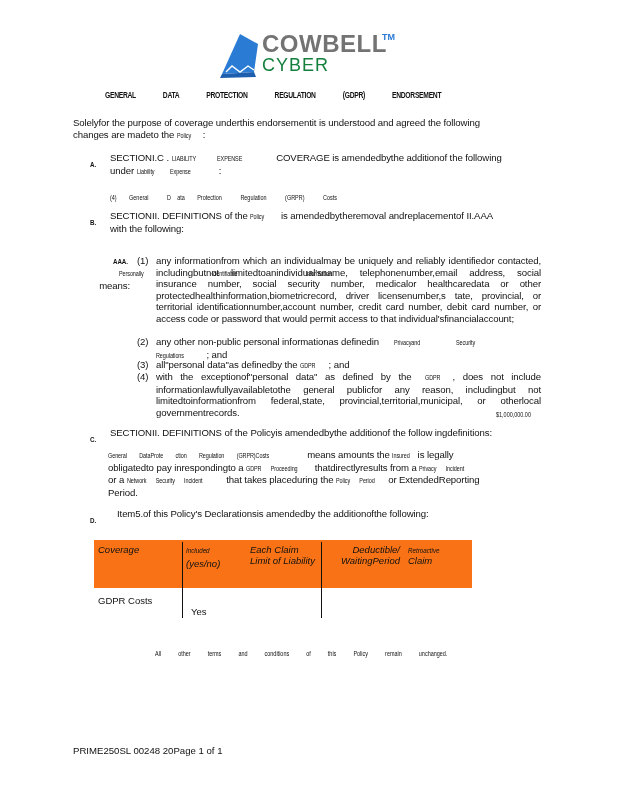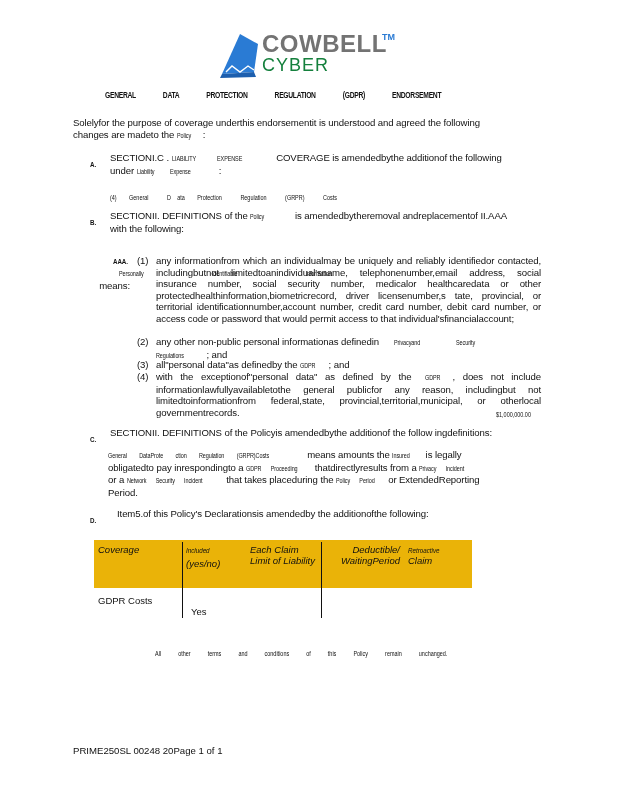--- a/index.html
+++ b/index.html
@@ -9,21 +9,21 @@
   .logo { left:218px; top:30px; width:180px; height:48px; }
   .logo-text1 { position:absolute; left:44px; top:2px; font-size:24px; font-weight:bold; color:#737373; letter-spacing:0.5px; line-height:24px; }
   .logo-text2 { position:absolute; left:44px; top:24px; font-size:18px; color:#15803d; letter-spacing:1px; line-height:22px; }
   .logo-tm { position:absolute; left:164px; top:2px; font-size:9px; font-weight:bold; color:#2a7bd4;text-align:right; }
   .title { top:90px; left:105px; font-size:9px; font-weight:bold; transform:scaleX(0.75); transform-origin:left; white-space:nowrap; word-spacing:34px; letter-spacing:-0.4px; }
   .body-text { font-size:9.6px; line-height:11.5px; letter-spacing:-0.1px; }
   .small { font-size:7px; display:inline-block; transform:scaleX(0.78); transform-origin:left; }
   .label { font-size:8px; font-weight:bold; transform:scaleX(0.78); transform-origin:left; display:inline-block; }
   table.cov { border-collapse:collapse; position:absolute; left:94px; top:540px; width:378px; font-size:9.5px; }
   table.cov td { vertical-align:top; padding:4px 4px; }
-  .hdr td { background:#eab308; font-style:italic; height:40px; }
+  .hdr td { background:#f97316; font-style:italic; height:40px; }
   .topline { position:absolute; left:94px; top:540px; width:378px; height:2px; background:#111; }
   .vline { position:absolute; width:1px; background:#111; }
   .list-item { position:absolute; left:138px; width:402px; }
   .num { position:absolute; left:-1px; }
   .li-text { position:absolute; left:18px; width:385px; text-align:justify; }
 </style>
 </head>
 <body>
 
 <div class="abs logo">
@@ -63,21 +63,21 @@
     <span style="margin-left:20px;">:</span>
   </div>
 </div>
 <div class="abs" style="left:110px;top:186px;white-space:pre;"><span class="small" style="word-spacing:6px;">(4)  General   D ata  Protection   Regulation   (GRPR)   Costs</span></div>
 
 <div class="abs" style="left:90px;top:211px;"><span class="label">B.</span></div>
 <div class="abs body-text" style="left:110px;top:210px;width:440px;">
   <div>
     <span>SECTIONII. DEFINITIONS of the</span>
     <span class="small">Policy</span>
-    <span style="margin-left:24px;">is amendedbytheremoval andreplacementof  II.AAA</span>
+    <span style="margin-left:10px;">is amendedbytheremoval andreplacementof  II.AAA</span>
   </div>
   <div>with the following:</div>
 </div>
 <div class="abs body-text" style="left:108px;top:243px;white-space:pre;">
   <span class="label">AAA.</span>
   <span class="small" style="margin-left:6px;word-spacing:20px;">Personally    Identifiable    Information</span>
   <span style="margin-left:-14px;">means:</span>
 </div>
 
 <div class="list-item body-text" style="top:255px;height:80px;">
@@ -112,21 +112,21 @@
 </div>
 <div class="abs" style="left:496px;top:403px;"><span class="small">$1,000,000.00</span></div>
 
 <div class="abs" style="left:90px;top:428px;"><span class="label">C.</span></div>
 <div class="abs body-text" style="left:110px;top:427px;width:440px;white-space:nowrap;">SECTIONII. DEFINITIONS of the Policyis amendedbythe additionof the follow ingdefinitions:</div>
 <div class="abs body-text" style="left:108px;top:449px;width:440px;white-space:nowrap;">
   <div>
     <span class="small" style="word-spacing:14px;">General    DataProte    ction    Regulation    (GRPR)Costs</span>
     <span style="margin-left:-10px;">means amounts the</span>
     <span class="small">Insured</span>
-    <span style="margin-left:8px;text-align:right;">is legally</span>
+    <span style="text-align:right;">is legally</span>
   </div>
   <div>
     <span>obligatedto pay inrespondingto a</span>
     <span class="small" style="word-spacing:10px;">GDPR    Proceeding</span>
     <span>thatdirectlyresults from a</span>
     <span class="small" style="word-spacing:10px;">Privacy    Incident</span>
   </div>
   <div>
     <span>or a</span>
     <span class="small" style="word-spacing:10px;">Network    Security    Incident</span>

